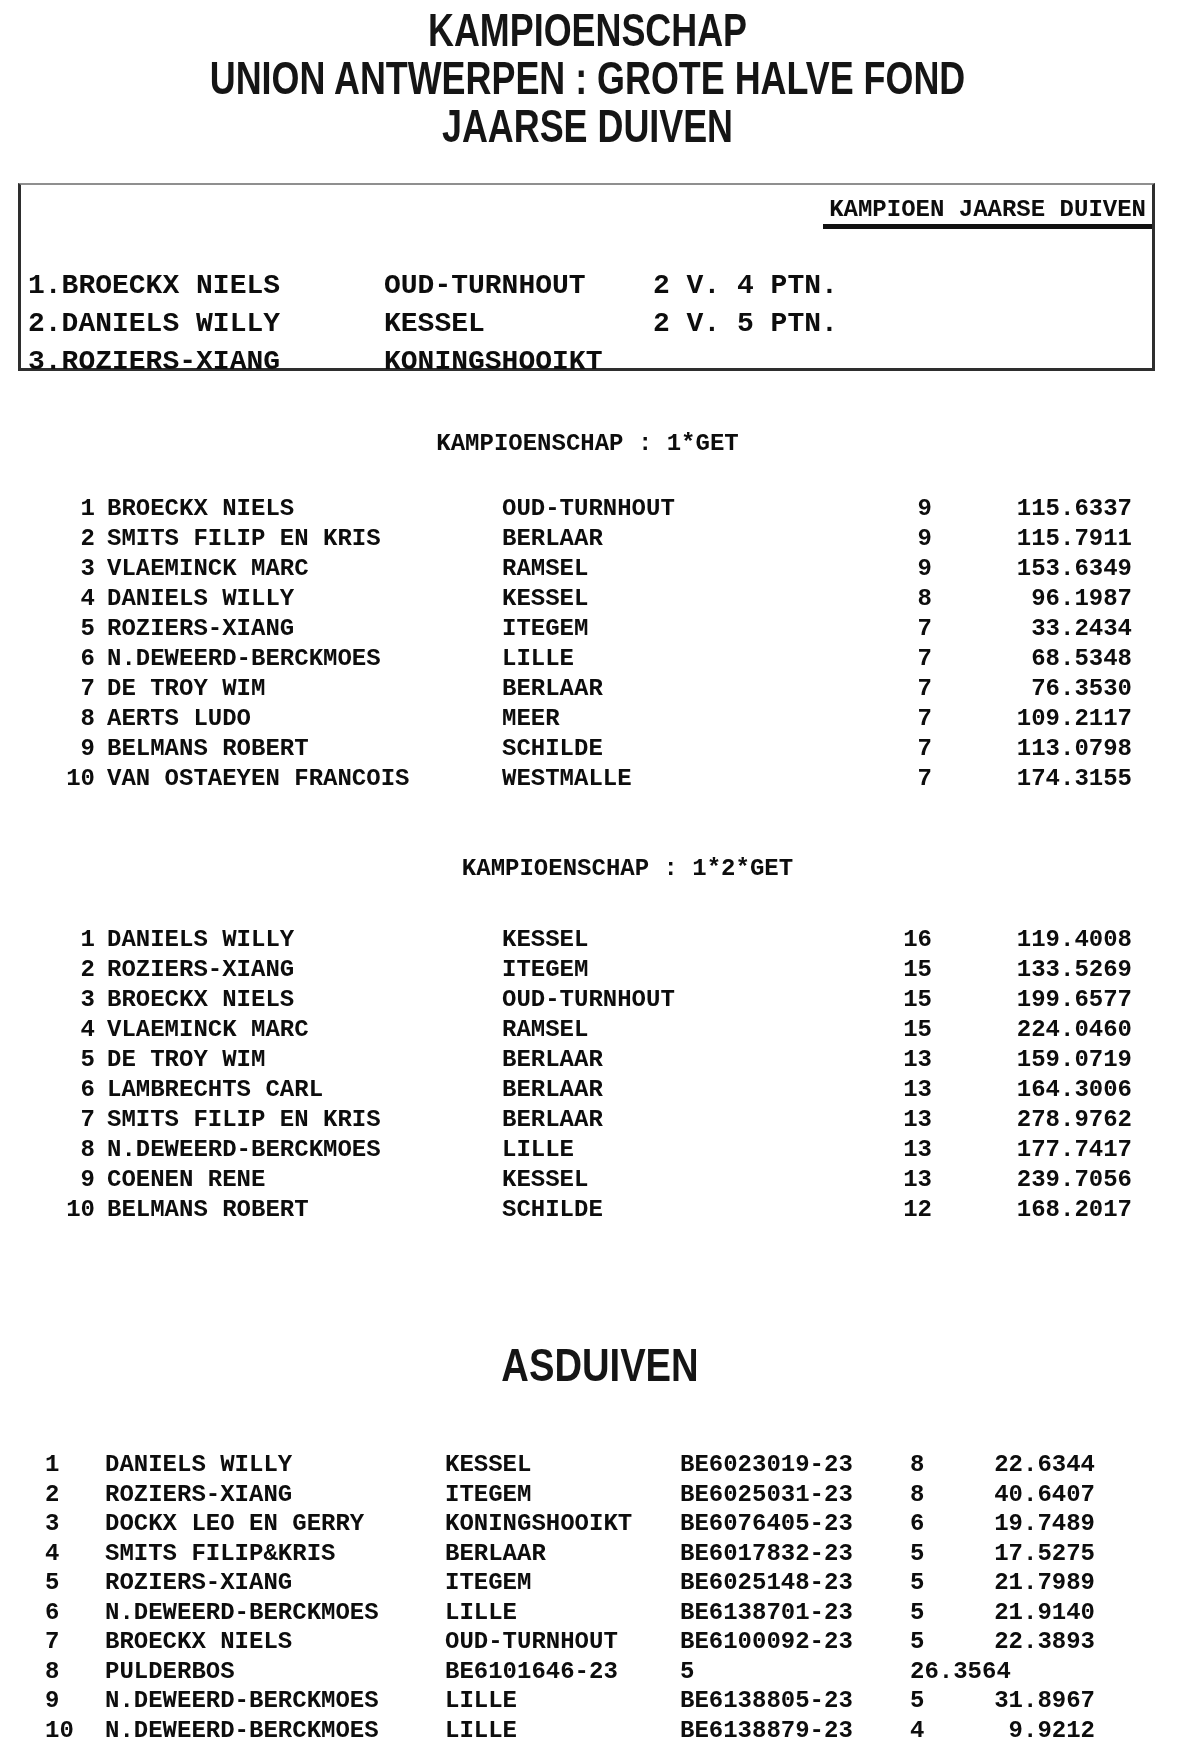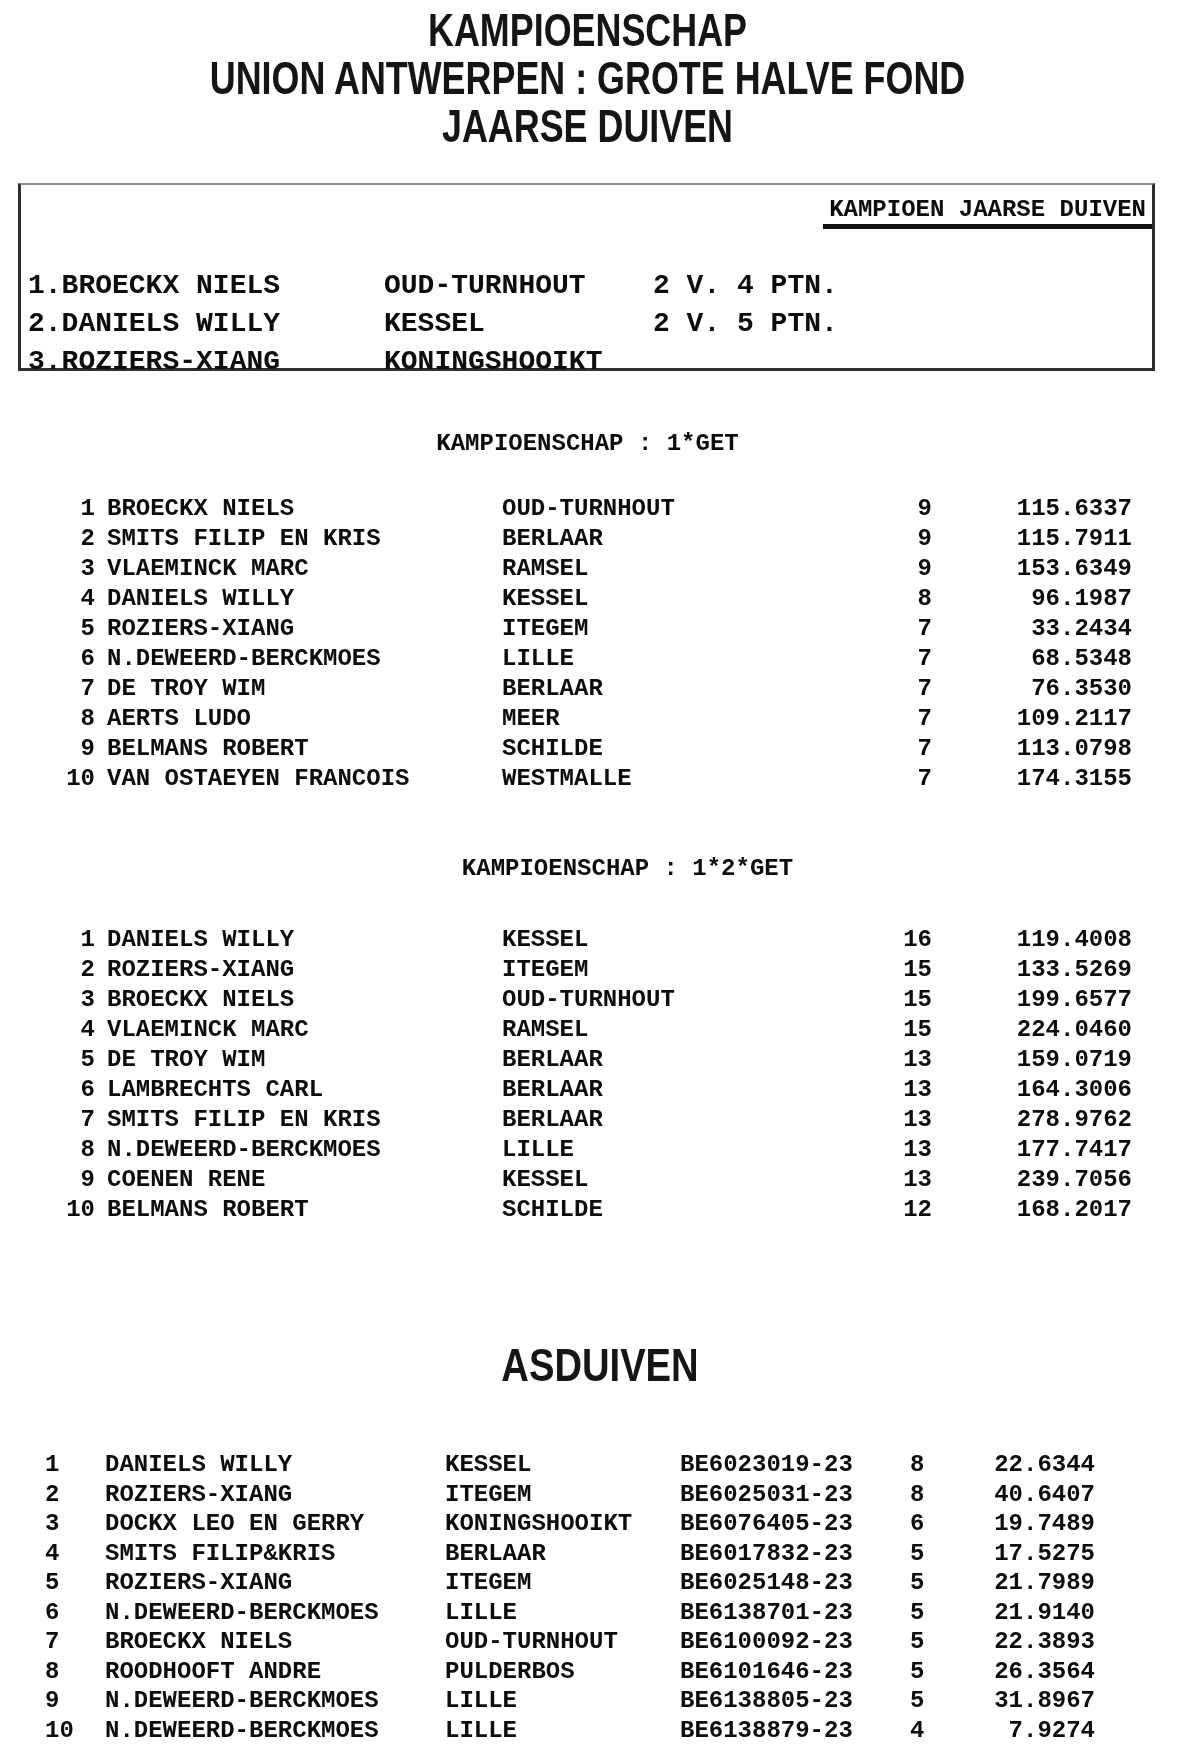--- a/index.html
+++ b/index.html
@@ -320,21 +320,20 @@
     <span class="rank">7</span>
     <span class="name">BROECKX NIELS</span>
     <span class="place">OUD-TURNHOUT</span>
     <span class="ring">BE6100092-23</span>
     <span class="count">5</span>
     <span class="pts">22.3893</span>
   </div>
 
   <div class="as-row">
     <span class="rank">8</span>
-    <span class="name">ROODHOOFT ANDRE</span>
     <span class="place">PULDERBOS</span>
     <span class="ring">BE6101646-23</span>
     <span class="count">5</span>
     <span class="pts">26.3564</span>
   </div>
 
   <div class="as-row">
     <span class="rank">9</span>
     <span class="name">N.DEWEERD-BERCKMOES</span>
     <span class="place">LILLE</span>
@@ -342,15 +341,15 @@
     <span class="count">5</span>
     <span class="pts">31.8967</span>
   </div>
 
   <div class="as-row">
     <span class="rank">10</span>
     <span class="name">N.DEWEERD-BERCKMOES</span>
     <span class="place">LILLE</span>
     <span class="ring">BE6138879-23</span>
     <span class="count">4</span>
-    <span class="pts">7.9274</span>
+    <span class="pts">9.9212</span>
   </div>
 </div>
 
 </body></html>

